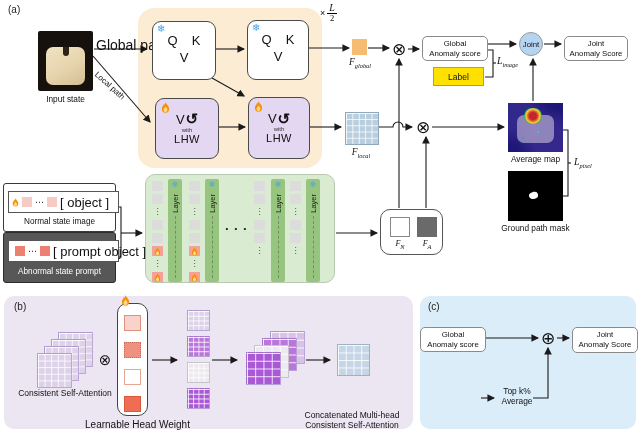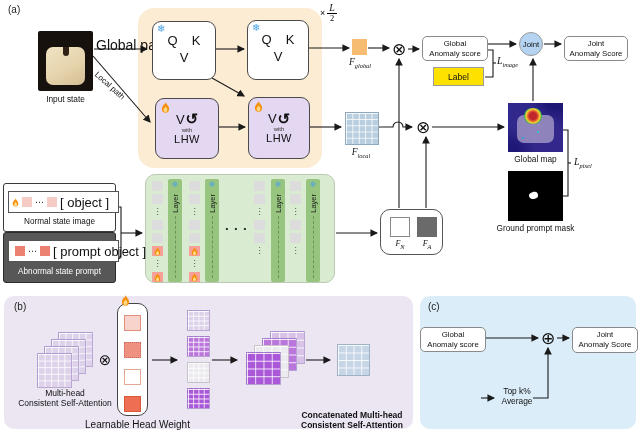--- a/index.html
+++ b/index.html
@@ -209,26 +209,26 @@
   <div class="abs" style="left:508px;top:103px;width:55px;height:49px;background:
           radial-gradient(circle at 75% 75%, rgba(90,70,180,.35) 0 30%, transparent 60%),
           radial-gradient(circle at 15% 20%, rgba(90,80,190,.3) 0 25%, transparent 55%),
           var(--map_navy);">
     <div class="abs" style="left:9px;top:12px;width:37px;height:28px;border-radius:7px;background:rgba(168,158,200,.78);"></div>
     <div class="abs" style="left:16px;top:5px;width:18px;height:16px;border-radius:45%;
                 background:radial-gradient(circle at 50% 50%, #c1272d 0 30%, #e8732a 45%, #f7d038 58%, #39b54a 70%, rgba(57,181,74,0) 78%);"></div>
     <div class="abs" style="left:29px;top:28px;width:2px;height:2px;background:#35c4c4;"></div>
     <div class="abs" style="left:14px;top:34px;width:2px;height:2px;background:#2fa0d8;"></div>
   </div>
-  <div class="abs cap" style="left:504px;top:155px;width:63px;">Global map</div>
+  <div class="abs cap" style="left:504px;top:155px;width:63px;">Average map</div>
 
   <div class="abs" style="left:508px;top:171px;width:55px;height:50px;background:#000;">
     <div class="abs" style="left:21px;top:21px;width:9px;height:7px;background:#fff;border-radius:55% 45% 50% 60%;transform:rotate(-15deg);"></div>
   </div>
-  <div class="abs cap" style="left:495px;top:224px;width:81px;">Ground prompt mask</div>
+  <div class="abs cap" style="left:495px;top:224px;width:81px;">Ground path mask</div>
   <div class="mlabel m" style="left:574px;top:156px;font-size:10px;">
     <span>L</span><sub>pixel</sub>
   </div>
 
   <div class="abs" style="left:380px;top:209px;width:63px;height:46px;background:#fff;border:1.3px solid #555;border-radius:10px;">
     <div class="abs" style="left:9px;top:7px;width:20px;height:20px;background:#fff;border:1px solid #888;"></div>
     <div class="abs" style="left:36px;top:7px;width:20px;height:20px;background:#6a6a6a;"></div>
     <div class="mlabel m" style="left:9px;top:29px;width:20px;font-size:8px;">
       <span>F</span><sub>N</sub>
     </div>
@@ -344,21 +344,20 @@
       <span class="ptxt">[ prompt object ]</span>
     </div>
     <div class="abs cap" style="left:0;top:34px;width:111px;font-size:8.2px;color:#fff;">Abnormal state prompt</div>
   </div>
 
   <div class="grid" style="left:58px;top:332px;width:33px;height:33px;--c:var(--grid_lavender);--s:20%;"></div>
   <div class="grid" style="left:51px;top:339px;width:33px;height:33px;--c:var(--grid_lavender);--s:20%;"></div>
   <div class="grid" style="left:44px;top:346px;width:33px;height:33px;--c:var(--grid_lavender);--s:20%;"></div>
   <div class="grid" style="left:37px;top:353px;width:33px;height:33px;--c:var(--grid_lavender);--s:20%;"></div>
   <div class="abs cap" style="left:5px;top:389px;width:120px;font-size:8.5px;">
-    <div>Multi-head</div>
     <div>Consistent Self-Attention</div>
   </div>
 
   <span class="op" style="left:97px;top:352px;font-size:15px;">⊗</span>
 
   <div class="abs" style="left:117px;top:303px;width:31px;height:113px;background:#fff;border:1.3px solid #444;border-radius:10px;">
     <div class="wsq" style="margin-top:11px;background:#f7d3cc;border:1px solid #e2907c;"></div>
     <div class="wsq" style="margin-top:11px;background:#ee9181;border:1px dotted #c96a58;"></div>
     <div class="wsq" style="margin-top:11px;background:#fff;border:1px solid #e5a893;"></div>
     <div class="wsq" style="margin-top:11px;background:#ed6e53;border:1px solid #d8583c;"></div>
@@ -373,21 +372,21 @@
   <div class="grid" style="left:187px;top:336px;width:21px;height:19px;--c:var(--purple_mid);"></div>
   <div class="grid" style="left:187px;top:362px;width:21px;height:19px;--c:var(--grid_lightgray);border-color:#c8c2cc;"></div>
   <div class="grid" style="left:187px;top:388px;width:21px;height:19px;--c:var(--purple_strong);"></div>
 
   <div class="grid" style="left:270px;top:331px;width:33px;height:31px;--c:#d8c2e8;"></div>
   <div class="grid" style="left:262px;top:338px;width:33px;height:31px;--c:var(--purple_mid);"></div>
   <div class="grid" style="left:254px;top:345px;width:33px;height:31px;--c:var(--grid_lightgray);border-color:#c8c2cc;"></div>
   <div class="grid" style="left:246px;top:352px;width:33px;height:31px;--c:var(--purple_strong);"></div>
 
   <div class="grid" style="left:337px;top:344px;width:31px;height:30px;--c:var(--grid_bluegray);border-color:#9fb2c4;"></div>
-  <div class="abs cap" style="left:292px;top:411px;width:120px;font-size:8.5px;font-weight:bold;">
+  <div class="abs cap" style="left:292px;top:411px;width:120px;font-size:8.5px;">
     <div>Concatenated Multi-head</div>
     <div>Consistent Self-Attention</div>
   </div>
 
   <div class="box2" style="left:420px;top:327px;width:64px;height:23px;">
     <span>Global</span>
       <span>Anomaly score</span>
   </div>
   <span class="op" style="left:540px;top:330px;">⊕</span>
   <div class="box2" style="left:572px;top:327px;width:64px;height:24px;">

